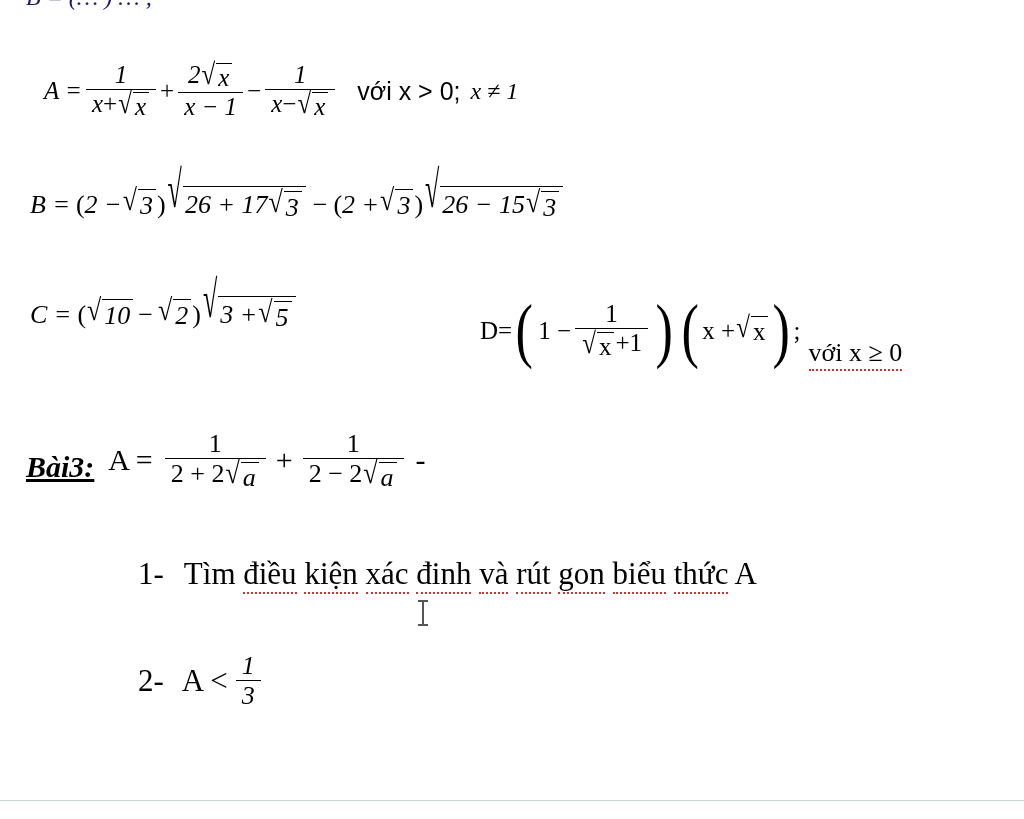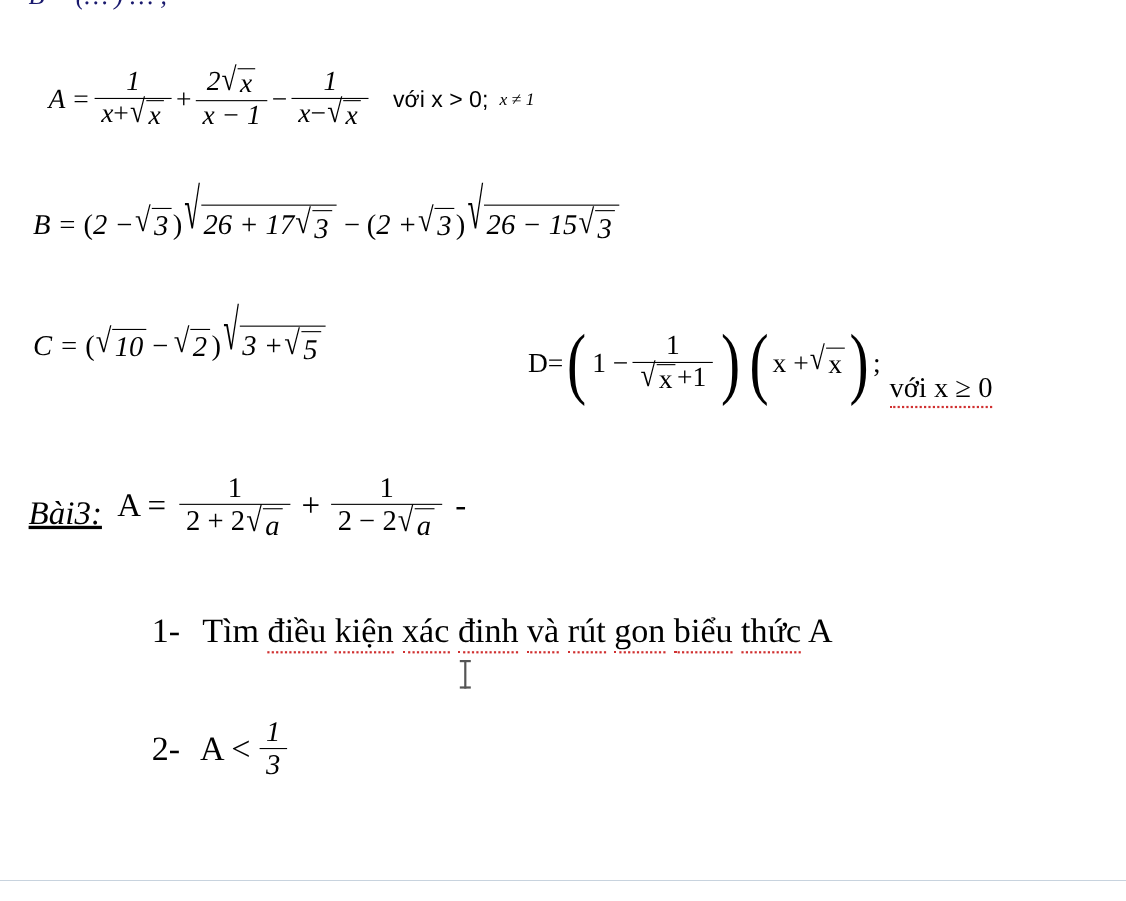--- a/index.html
+++ b/index.html
@@ -60,21 +60,21 @@
     align-items: center;
     white-space: nowrap;
   }
   .sans {
     font-family: "Liberation Sans", sans-serif;
   }
   .serif {
     font-family: "Liberation Serif", serif;
   }
   .it { font-style: italic; }
-  .b { font-weight: normal; margin-top: 14px; }
+  .b { font-weight: bold; margin-top: 14px; }
 
   .frac {
     display: inline-flex;
     flex-direction: column;
     align-items: center;
     justify-content: center;
     vertical-align: middle;
     margin: 0 4px;
     line-height: 1.05;
   }
@@ -191,22 +191,22 @@
     <span class="frac" style="font-size:25px;">
       <span class="num it">1</span>
       <span class="den">
         <span class="it">x</span><span>−</span><span class="sqrt">
             <span class="radical">√</span>
             <span class="radicand it">x</span>
           </span>
       </span>
     </span>
 
-    <span class="sans" style="margin-left:18px; font-size:21px;">với x &gt; 0;</span>
-    <span class="serif it" style="margin-left:10px; font-size:16px;">x ≠ 1</span>
+    <span class="sans" style="margin-left:18px; font-size:25px;">với x &gt; 0;</span>
+    <span class="serif it" style="margin-left:10px; font-size:24px;">x ≠ 1</span>
   </div>
 
   <div class="row" style="left:30px; top:186px; font-size:26px;">
     <span class="it">B =</span>
     <span style="margin-left:6px;">(</span>
     <span class="it">2 −</span>
     <span class="sqrt">
         <span class="radical">√</span>
         <span class="radicand it">3</span>
       </span>

